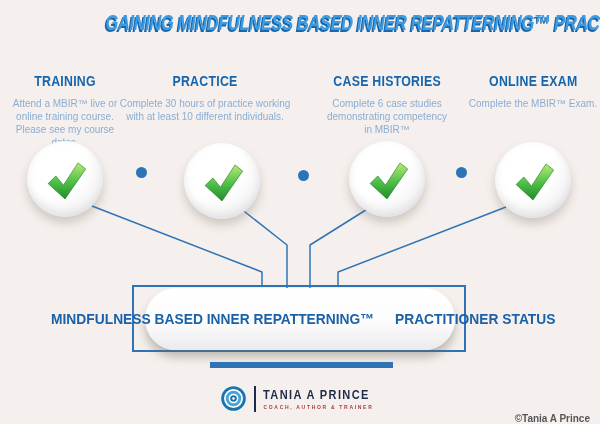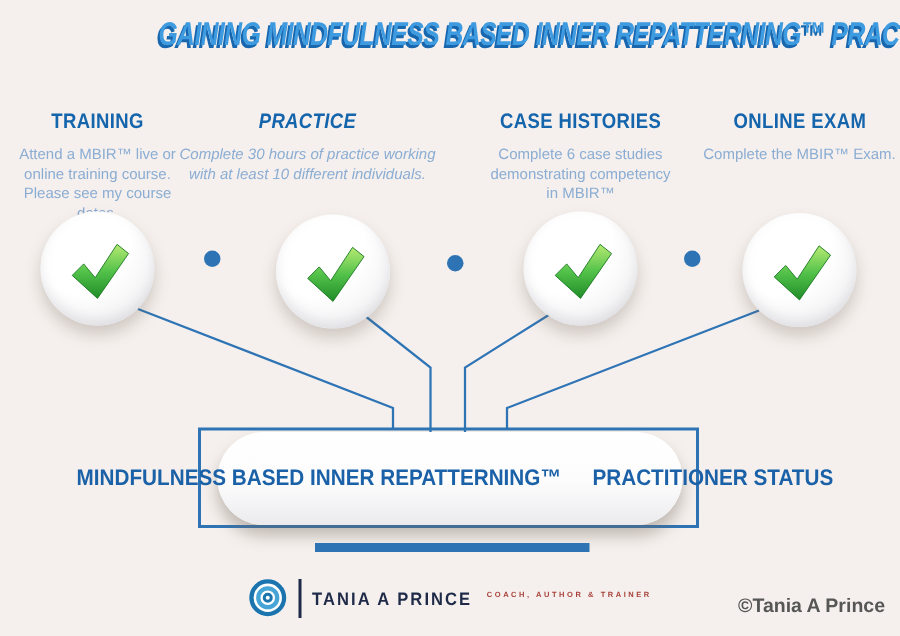--- a/index.html
+++ b/index.html
@@ -22,21 +22,21 @@
   .col-heading{
     display:inline-block;white-space:nowrap;
     font-size:14px;font-weight:bold;letter-spacing:.3px;color:#1565ad;
     transform:scaleX(.88);transform-origin:center;
   }
   .col-desc{
     margin:7px auto 0 auto;
     font-size:10px;line-height:1.3;color:#8badd3;
   }
   #col-1{left:2px;width:126px;}   #col-1 .col-desc{max-width:118px;}
-  #col-2{left:112px;width:186px;font-style:italic;} #col-2 .col-desc{max-width:178px;}
+  #col-2{left:112px;width:186px;} #col-2 .col-desc{max-width:178px;}
   #col-3{left:300px;width:174px;} #col-3 .col-desc{max-width:124px;}
   #col-4{left:450px;width:166px;} #col-4 .col-desc{max-width:140px;}
   
   #lines{position:absolute;left:0;top:0;}
   
   .check-circle{
     position:absolute;width:76px;height:76px;border-radius:50%;
     background:radial-gradient(circle at 34% 28%, #ffffff 45%, #f4f4f5 72%, #e2e2e6 100%);
     box-shadow:0 6px 10px rgba(120,105,95,.30), inset 0 -4px 8px rgba(160,160,172,.22);
     display:flex;align-items:center;justify-content:center;
@@ -67,32 +67,32 @@
     font-size:15px;font-weight:bold;color:#1b61a8;line-height:1.33;
     transform:scaleX(.92);transform-origin:center;
   }
   .divider-bar{position:absolute;left:210px;top:362px;width:183px;height:6px;background:#2e74b5;}
   
   .footer{
     position:absolute;left:0;right:0;top:385px;
     display:flex;align-items:center;justify-content:center;gap:7px;
   }
   .brand-divider{width:2px;height:26px;background:#1e2a48;}
-  .brand-text{display:flex;flex-direction:row;align-items:flex-start;}
+  .brand-text{display:flex;flex-direction:column;align-items:flex-start;}
   .brand-name{
     font-size:12px;font-weight:bold;letter-spacing:1.5px;color:#1e2a48;white-space:nowrap;
     transform:scaleX(.92);transform-origin:left center;
   }
   .brand-tagline{
     margin-top:2px;font-size:5px;font-weight:bold;letter-spacing:1.7px;
     color:#a8403a;white-space:nowrap;
   }
   .copyright{
-    position:absolute;right:10px;top:396px;
-    font-size:13px;font-weight:bold;color:#565656;
+    position:absolute;right:10px;top:413px;
+    font-size:10px;font-weight:bold;color:#565656;
   }
 </style>
 </head>
 <body>
 
 <div id="canvas">
 
   <div class="title-wrap">
     <span class="title">GAINING MINDFULNESS BASED INNER REPATTERNING™ PRACTITIONER STATUS</span>
   </div>

